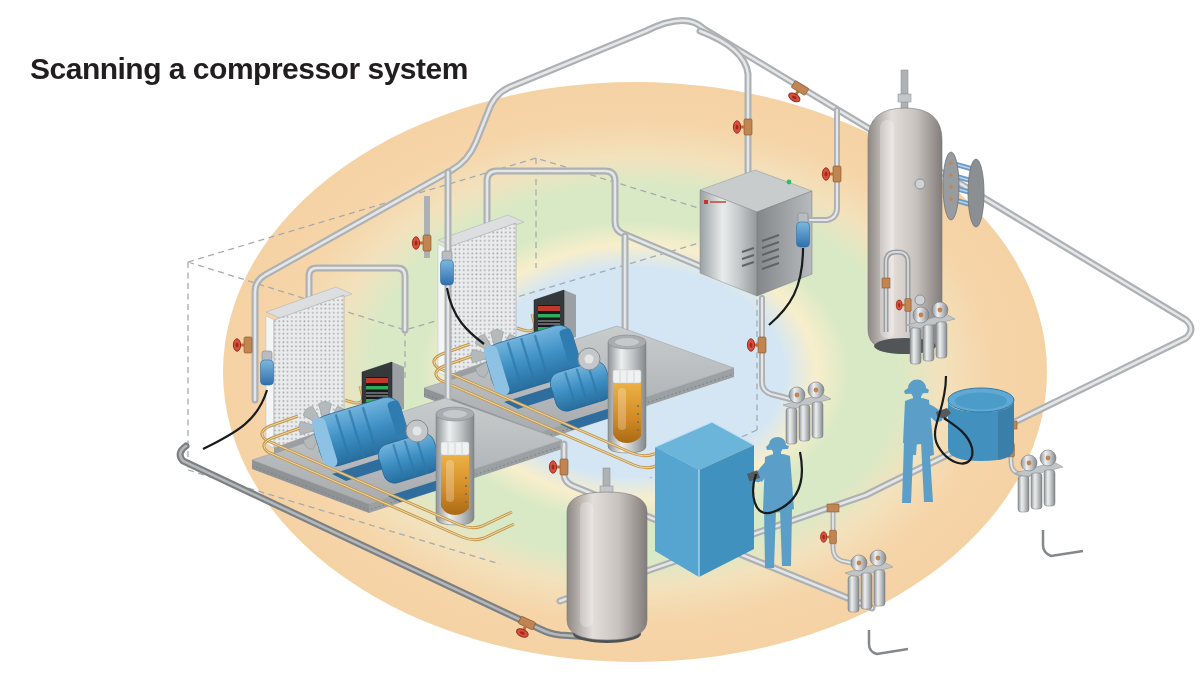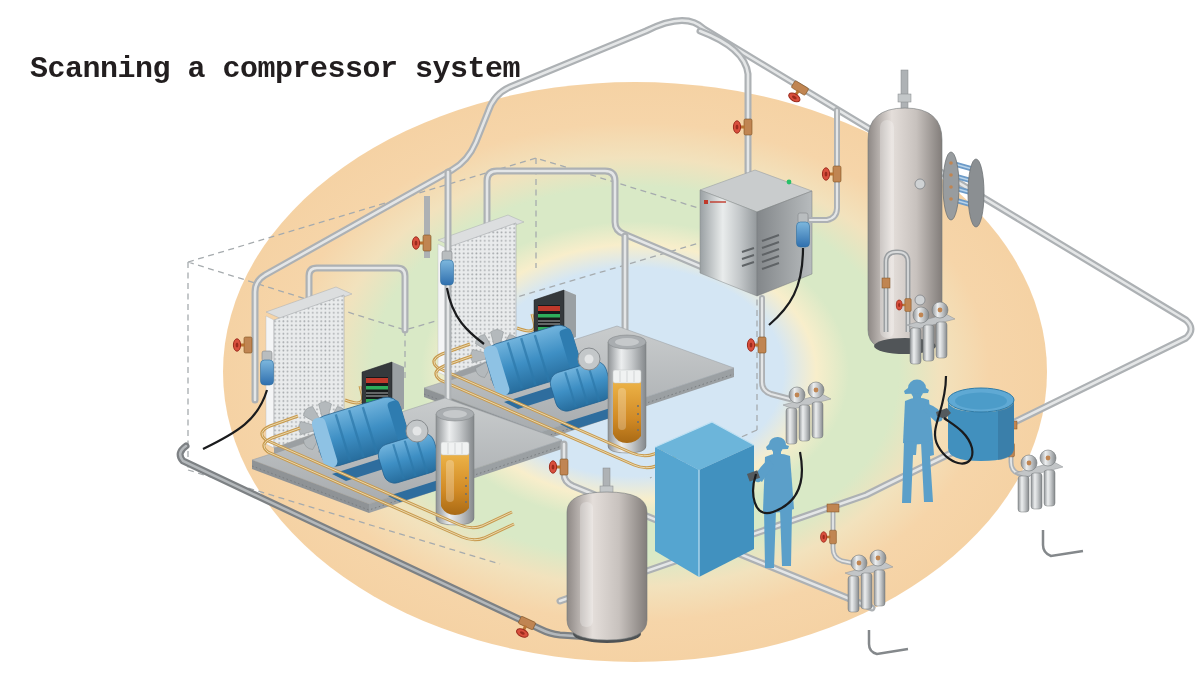--- a/index.html
+++ b/index.html
@@ -1,17 +1,17 @@
 <!DOCTYPE html>
 <html><head>
 <meta charset="utf-8">
 <style>
   html,body{margin:0;padding:0;background:#fff;}
   #stage{position:relative;width:1200px;height:675px;background:#fff;overflow:hidden;
-         font-family:Liberation Mono, monospace;}
+         font-family:Liberation Sans, sans-serif;}
   #title{position:absolute;left:30px;top:52px;font-size:30px;font-weight:bold;
          color:#221e1f;letter-spacing:-0.5px;}
   svg{position:absolute;left:0;top:0;}
 </style>
 </head>
 <body>
 
 <div id="stage">
   <div id="title">Scanning a compressor system</div>
 

